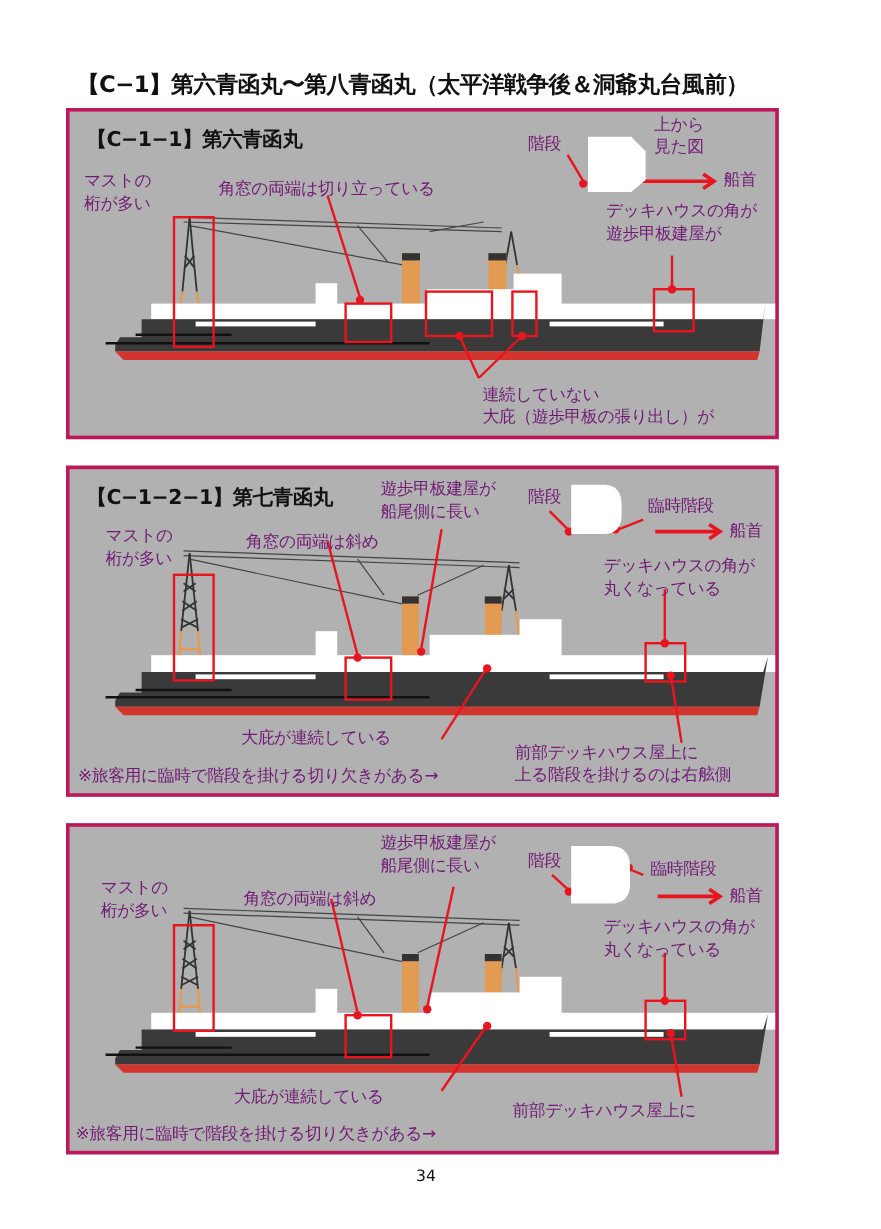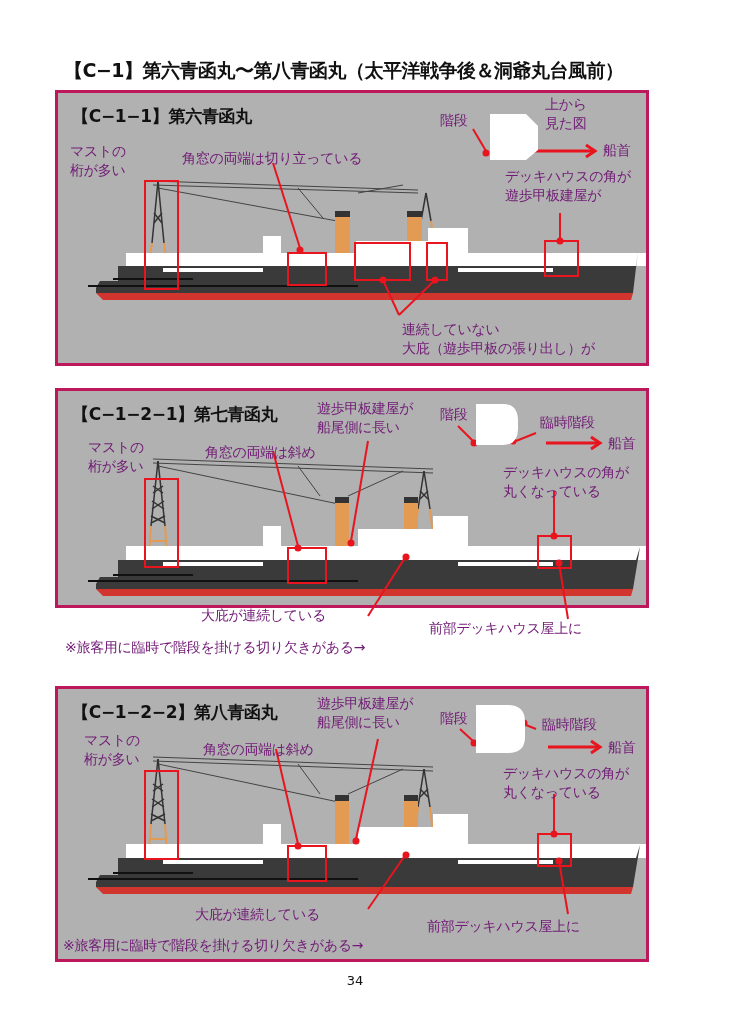--- a/index.html
+++ b/index.html
@@ -112,21 +112,21 @@
   <div class="note" style="left:447px;top:74px;">
     <div>デッキハウスの角が</div>
       <div>遊歩甲板建屋が</div>
   </div>
   <div class="note" style="left:344px;top:227px;">
     <div>連続していない</div>
       <div>大庇（遊歩甲板の張り出し）が</div>
   </div>
 </div>
 
-<div class="panel" style="top:388px;height:220px;">
+<div class="panel" style="top:388px;height:276px;">
   <div class="panel-title">【C−1−2−1】第七青函丸</div>
 
   <svg width="594" height="276">
     <g stroke="#444" stroke-width="1" fill="none">
       <line x1="95" y1="68" x2="375" y2="78"></line>
       <line x1="95" y1="72" x2="375" y2="82"></line>
       <line x1="100" y1="75" x2="290" y2="115"></line>
       <line x1="240" y1="75" x2="262" y2="105"></line>
       <line x1="290" y1="105" x2="345" y2="80"></line>
     </g>
@@ -213,26 +213,26 @@
       <div>桁が多い</div>
   </div>
   <div class="note" style="left:147px;top:52px;">角窓の両端は斜め</div>
   <div class="note" style="left:445px;top:72px;">
     <div>デッキハウスの角が</div>
       <div>丸くなっている</div>
   </div>
   <div class="note" style="left:143px;top:215px;">大庇が連続している</div>
   <div class="note" style="left:371px;top:228px;">
     <div>前部デッキハウス屋上に</div>
+      <div style="margin-top:-1px">上る階段を掛けるのは右舷側</div>
   </div>
   <div class="note" style="left:7px;top:247px;">※旅客用に臨時で階段を掛ける切り欠きがある→</div>
 </div>
 
 <div class="panel" style="top:686px;height:276px;">
-  <div class="panel-title">【C−1−2−2】第八青函丸</div>
 
   <svg width="594" height="276">
     <g stroke="#444" stroke-width="1" fill="none">
       <line x1="95" y1="68" x2="375" y2="78"></line>
       <line x1="95" y1="72" x2="375" y2="82"></line>
       <line x1="100" y1="75" x2="290" y2="115"></line>
       <line x1="240" y1="75" x2="262" y2="105"></line>
       <line x1="290" y1="105" x2="345" y2="80"></line>
     </g>
     <g stroke="#333" stroke-width="1.5" fill="none">

